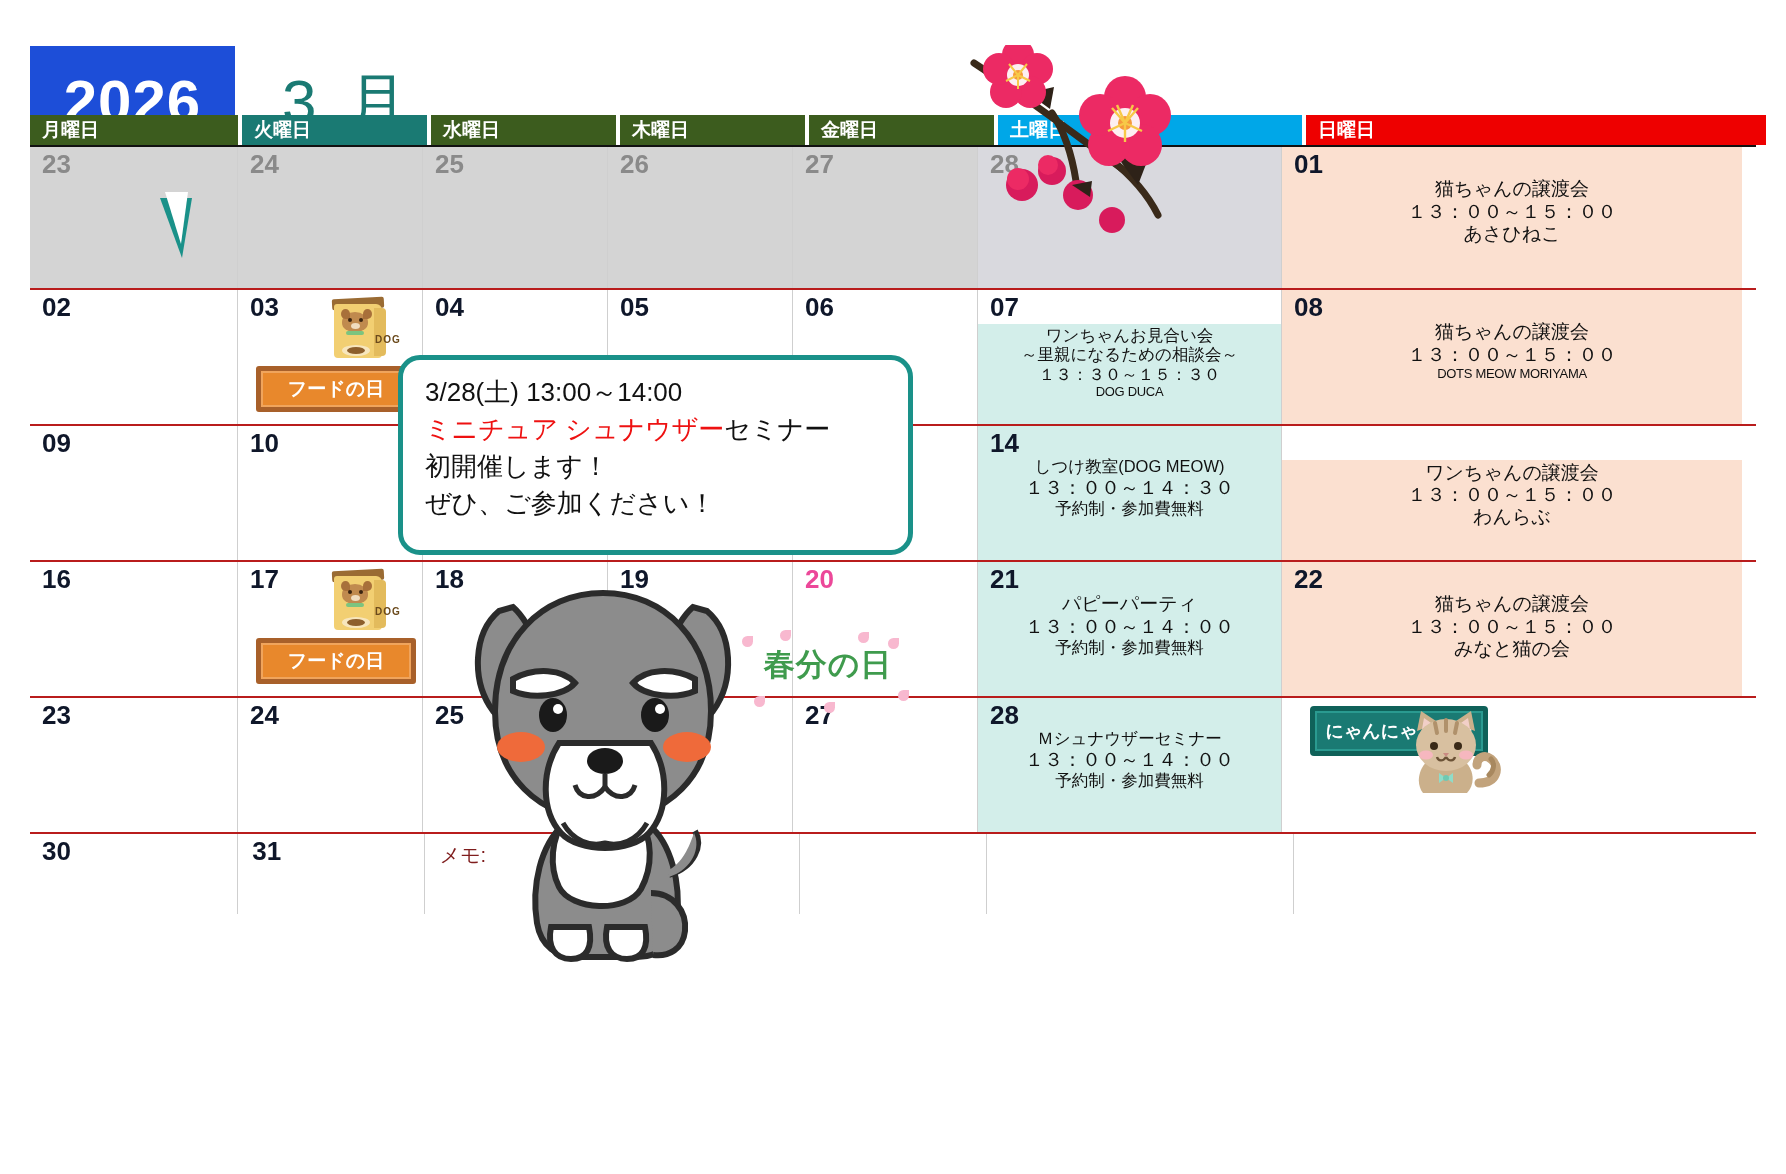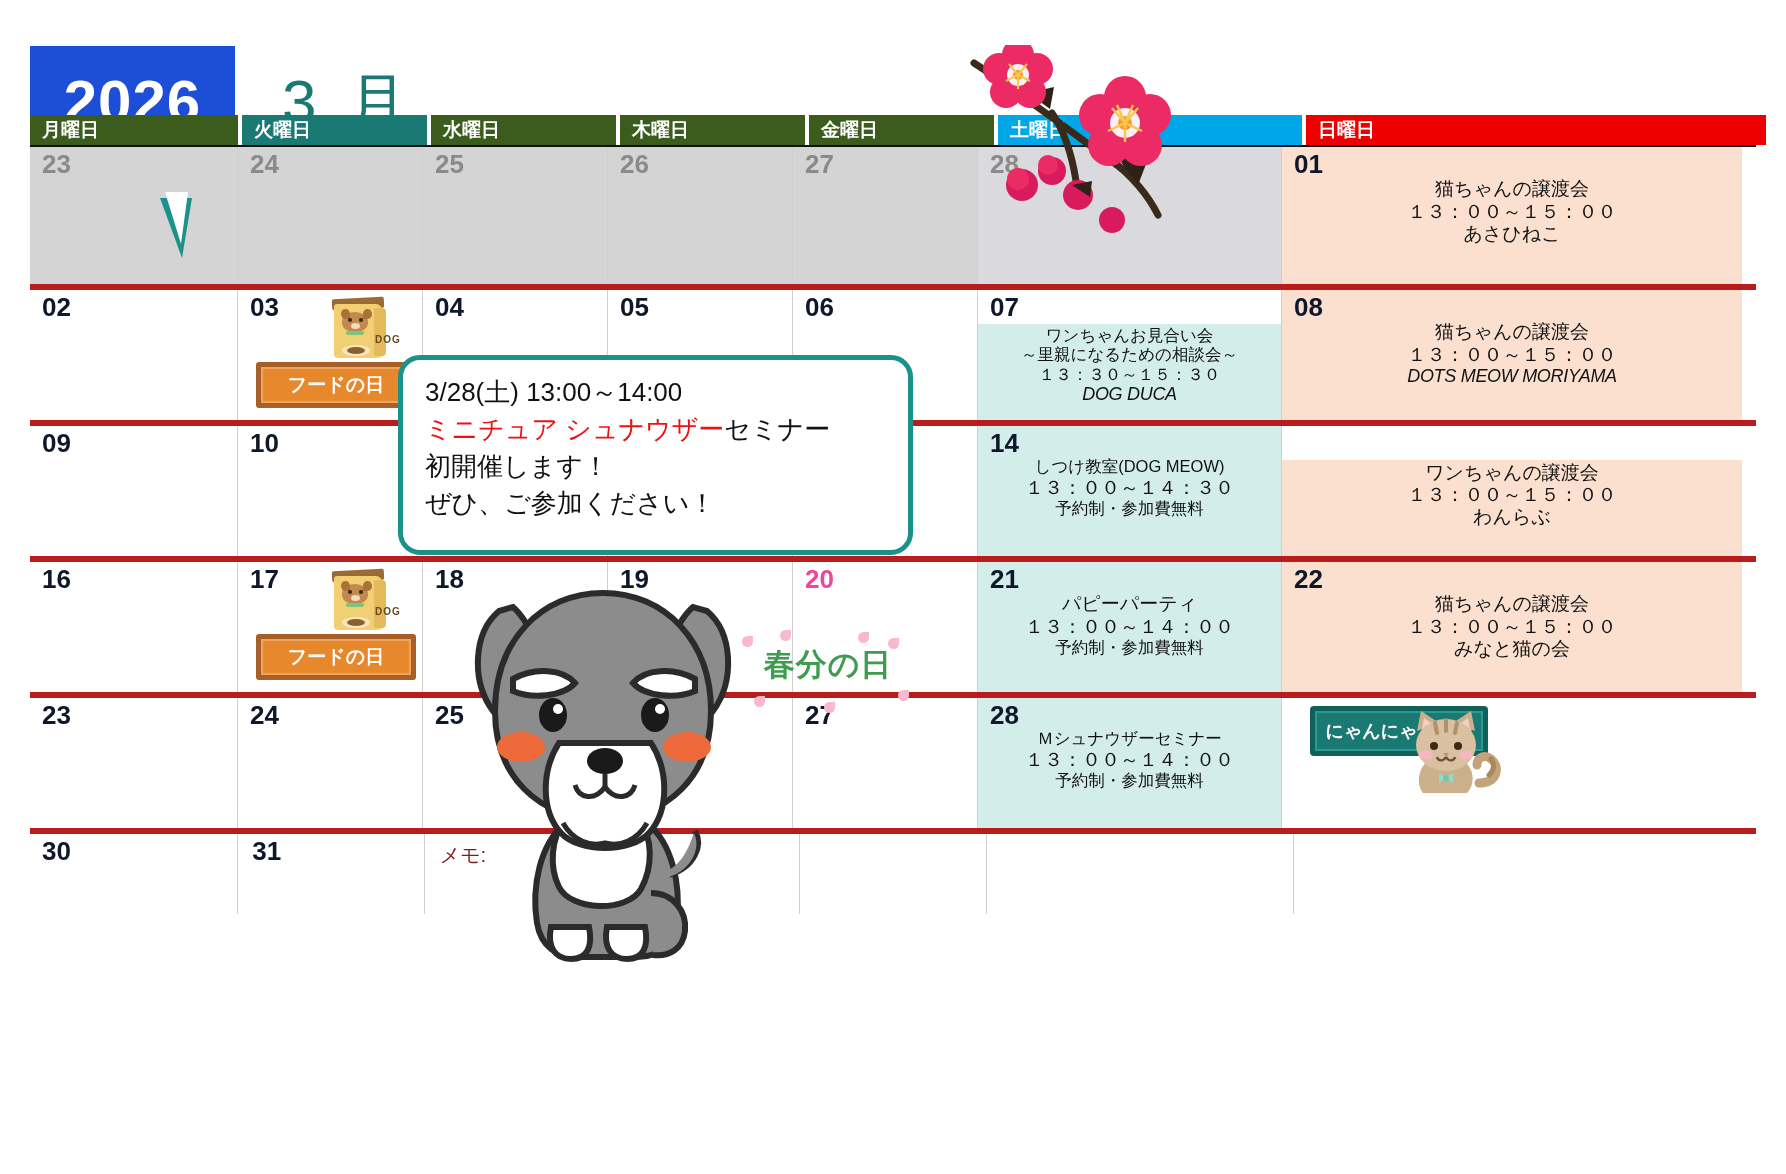--- a/index.html
+++ b/index.html
@@ -46,21 +46,21 @@
   .c0 { flex: 0 0 208px; }
   .c1 { flex: 0 0 185px; }
   .c2 { flex: 0 0 185px; }
   .c3 { flex: 0 0 185px; }
   .c4 { flex: 0 0 185px; }
   .c5 { flex: 0 0 304px; }
   .c6 { flex: 0 0 460px; }
 
   
   .grid { position: relative; }
-  .wrow { display: flex; border-bottom: 6px solid #b91c1c; position: relative; }
+  .wrow { display: flex; border-bottom: 2px solid #b91c1c; position: relative; }
   .wrow.r0 { height: 145px; border-top: 2px solid #111; }
   .wrow.r1 { height: 136px; }
   .wrow.r2 { height: 136px; }
   .wrow.r3 { height: 136px; }
   .wrow.r4 { height: 136px; }
   .wrow.r5 { height: 80px; border-bottom: none; justify-content: space-between; }
 
   .cell {
     position: relative;
     border-right: 1px solid #cfcfcf;
@@ -74,21 +74,21 @@
     padding-left: 12px; line-height: 1.05;
   }
   .daynum.muted { color: #8a8a8a; }
   .daynum.red { color: #ec4899; }
 
   .evt {
     font-size: 19px; color: #111; line-height: 1.17;
     text-align: center; padding: 0 4px;
   }
   .evt.small { font-size: 16.5px; }
-  .evt.eng   { font-size: 18px; letter-spacing: -0.3px; font-style: italic; }
+  .evt.eng   { font-size: 13px; letter-spacing: -0.3px; }
 
   
   .grey  { background: #d4d4d4; }
   .grey2 { background: #d9d9de; }
 
   
   .tint-sat { background: #d3eeea; }
   .tint-sun { background: #fbe0d0; }
   .tintbody {
     position: absolute; left: 0; right: 0; bottom: 0; top: 34px;

